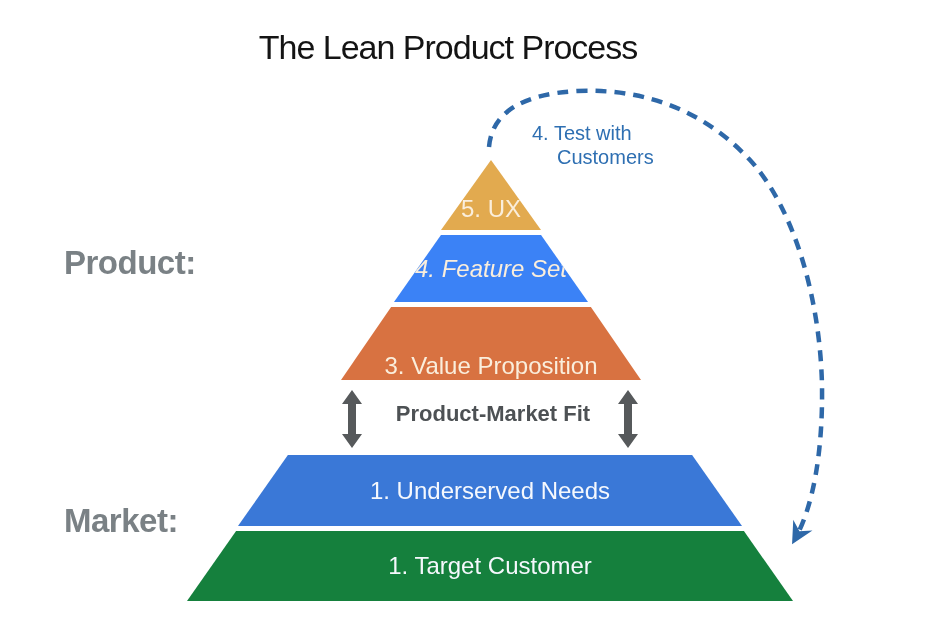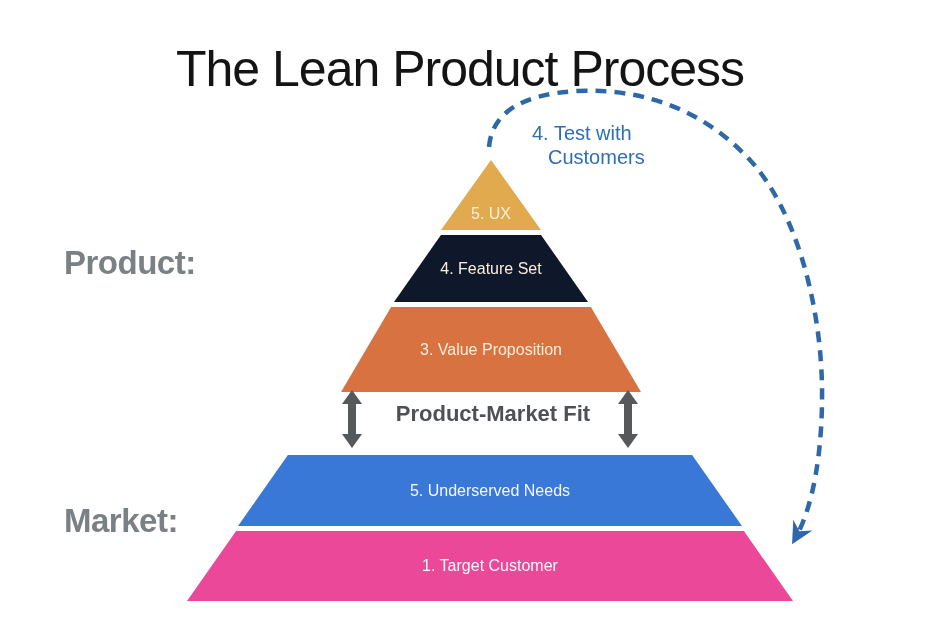--- a/index.html
+++ b/index.html
@@ -11,60 +11,61 @@
     overflow: hidden;
     font-family: "Liberation Sans", sans-serif;
   }
   .abs { position: absolute; }
 
   #title {
     top: 24px;
     left: 444px;
     transform: translateX(-50%);
     white-space: nowrap;
-    font-size: 50px;
+    font-size: 34px;
     letter-spacing: -1px;
     font-weight: normal;
-    margin: 16px;
+    margin: 4px;
   }
 
   .side-label {
     font-size: 33px;
     font-weight: bold;
     letter-spacing: -0.5px;
     white-space: nowrap;
   }
   #product-label { left: 64px; top: 244px; }
   #market-label  { left: 64px; top: 502px; }
 
   .band {
     display: flex;
     align-items: center;
     justify-content: center;
   }
   .band .band-label {
-    font-size: 16px;
+    font-size: 24px;
     white-space: nowrap;
   }
 
   
   #band-ux {
     left: 441px; top: 160px; width: 100px; height: 70px;
     clip-path: polygon(50% 0%, 100% 100%, 0% 100%);
     align-items: flex-end;
     padding-bottom: 7px;
     box-sizing: border-box;
   }
   #band-feature-set {
     left: 394px; top: 235px; width: 194px; height: 67px;
     clip-path: polygon(24.2% 0%, 75.8% 0%, 100% 100%, 0% 100%);
   }
   #band-value-proposition {
-    left: 341px; top: 307px; width: 300px; height: 85px;
+    left: 341px; top: 307px; width: 300px; height: 73px;
     clip-path: polygon(16.7% 0%, 83.3% 0%, 100% 100%, 0% 100%);
+    align-items: flex-end;
   }
 
   
   #band-underserved-needs {
     left: 238px; top: 455px; width: 504px; height: 71px;
     clip-path: polygon(9.9% 0%, 90.1% 0%, 100% 100%, 0% 100%);
   }
   #band-target-customer {
     left: 187px; top: 531px; width: 606px; height: 70px;
     clip-path: polygon(8.1% 0%, 91.9% 0%, 100% 100%, 0% 100%);
@@ -77,62 +78,62 @@
     font-weight: bold;
     white-space: nowrap;
   }
 
   #loop-label {
     left: 532px; top: 121px;
     font-size: 20px;
     line-height: 24px;
   }
   #loop-label .line { display: block; white-space: nowrap; }
-  #loop-label .line2 { margin-left: 16px; }
+  #loop-label .line2 { margin-left: 25px; }
 
   svg.overlay { pointer-events: none; }
 </style>
 </head>
 <body>
 
 <div id="canvas">
 
   <h1 id="title" class="abs" style="color: rgb(20, 20, 20);">The Lean Product Process</h1>
 
   <div id="market-label" class="abs side-label" style="color: rgb(122, 129, 133);">Market:</div>
 
   <div id="product-label" class="abs side-label" style="color: rgb(122, 129, 133);">Product:</div>
 
   <div id="band-ux" class="abs band" style="background-color: rgb(226, 170, 79);">
     <span class="band-label" style="color: rgb(250, 238, 220);">5. UX</span>
   </div>
 
-  <div id="band-feature-set" class="abs band" style="background-color: #0f172a;">
+  <div id="band-feature-set" class="abs band" style="background-color: #3b82f6; font-style: italic;">
     <span class="band-label" style="color: rgb(250, 238, 220);">4. Feature Set</span>
   </div>
 
   <div id="band-value-proposition" class="abs band" style="background-color: rgb(216, 114, 65);">
     <span class="band-label" style="color: rgb(250, 238, 220);">3. Value Proposition</span>
   </div>
 
   <svg class="abs overlay" style="left:341px; top:389px;" width="22" height="60" viewBox="0 0 22 60">
     <path d="M11 1 L21 15 L15 15 L15 45 L21 45 L11 59 L1 45 L7 45 L7 15 L1 15 Z" fill="#56595B"></path>
   </svg>
 
   <div id="pmf-label" class="abs" style="color: rgb(77, 81, 84);">Product-Market Fit</div>
 
   <svg class="abs overlay" style="left:617px; top:389px;" width="22" height="60" viewBox="0 0 22 60">
     <path d="M11 1 L21 15 L15 15 L15 45 L21 45 L11 59 L1 45 L7 45 L7 15 L1 15 Z" fill="#56595B"></path>
   </svg>
 
   <div id="band-underserved-needs" class="abs band" style="background-color: rgb(58, 120, 215);">
-    <span class="band-label" style="color: rgb(245, 248, 253);">5. Underserved Needs</span>
+    <span class="band-label" style="color: rgb(245, 248, 253);">1. Underserved Needs</span>
   </div>
 
-  <div id="band-target-customer" class="abs band" style="background-color: #ec4899;">
+  <div id="band-target-customer" class="abs band" style="background-color: #15803d;">
     <span class="band-label" style="color: rgb(245, 248, 253);">1. Target Customer</span>
   </div>
 
   <svg class="abs overlay" style="left:0; top:0;" width="934" height="626" viewBox="0 0 934 626">
     <defs>
       <marker id="loop-arrowhead" markerWidth="26" markerHeight="26" refX="18" refY="13" orient="auto" markerUnits="userSpaceOnUse">
         <path d="M2 2 L24 13 L2 24 L9 13 Z" fill="#2E68A8"></path>
       </marker>
     </defs>
     <path d="M 489 147 C 492 112 523 94 577 91 C 649 88 706 113 750 160 C 794 208 820 298 822 385 C 823 452 813 507 795 539" fill="none" stroke-width="4.5" stroke-dasharray="11 8" stroke-linecap="butt" marker-end="url(#loop-arrowhead)" stroke="#2E68A8"></path>

